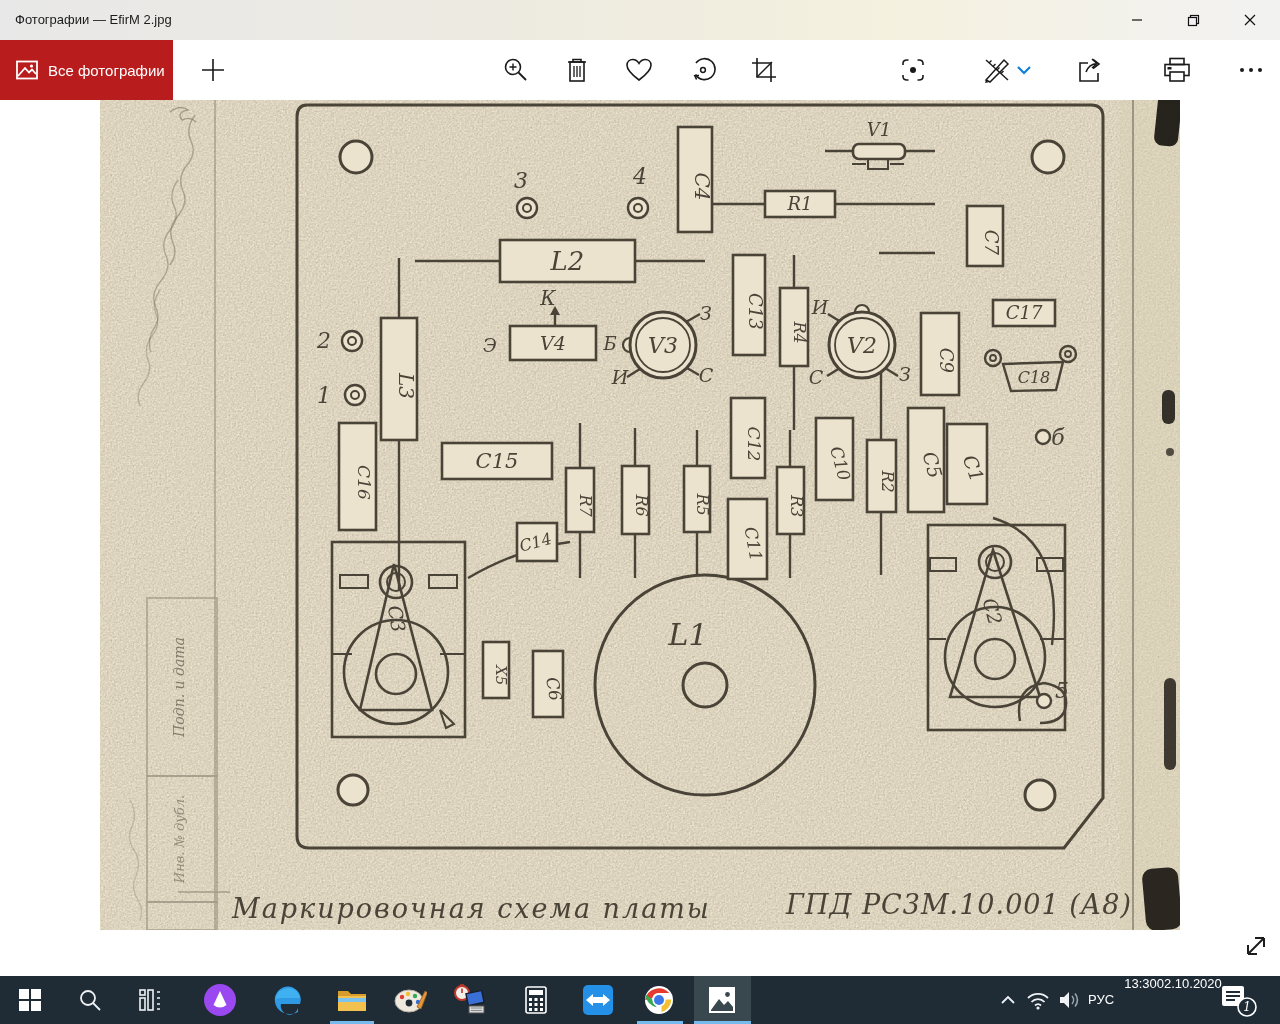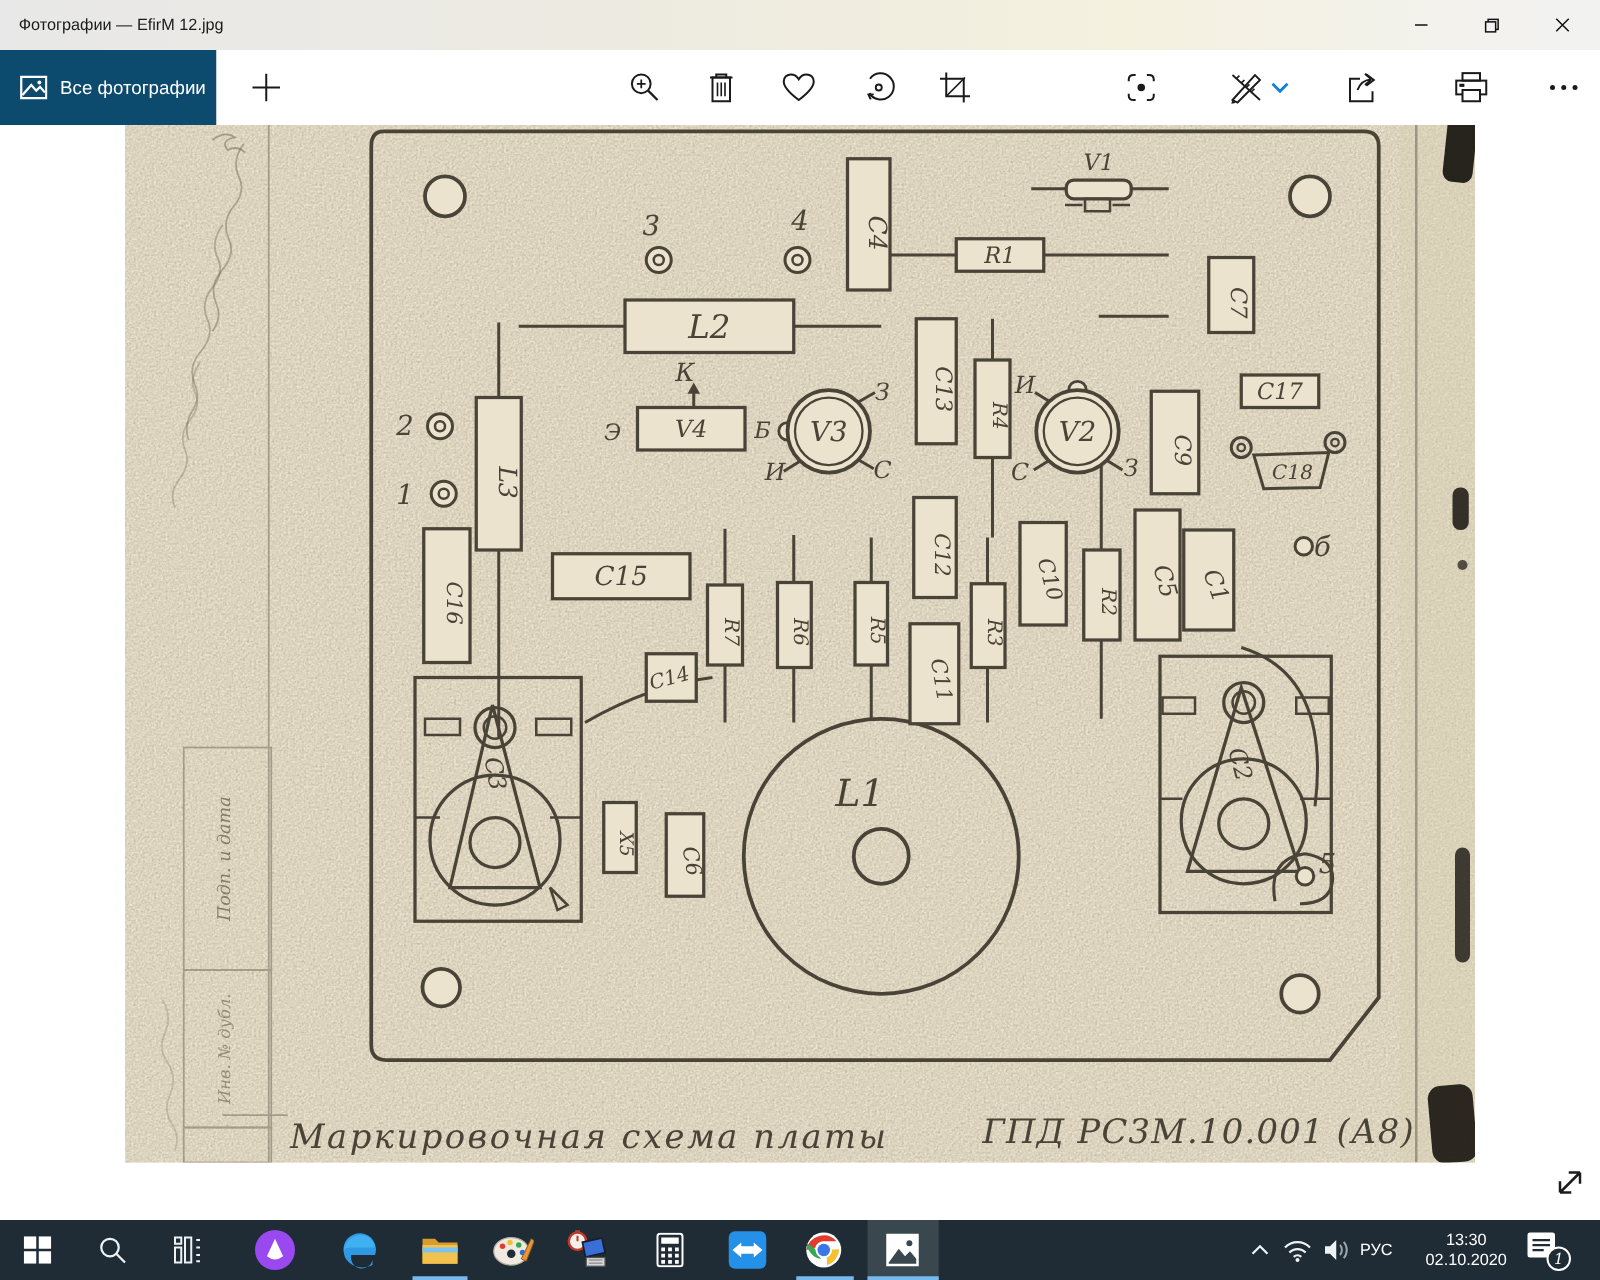--- a/index.html
+++ b/index.html
@@ -4,44 +4,44 @@
 <style>
   html,body{margin:0;padding:0;width:1280px;height:1024px;overflow:hidden;
     font-family:"Liberation Sans",sans-serif;background:#fff;}
   .titlebar{position:absolute;left:0;top:0;width:1280px;height:40px;
     background:linear-gradient(90deg,#e8e8e8 0%,#eeebe0 45%,#f4f1df 70%,#f2f2f2 100%);}
   .title-text{position:absolute;left:15px;top:0;height:40px;line-height:40px;
     font-size:13px;color:#1b1b1b;}
   .winbtn{position:absolute;top:0;width:46px;height:40px;display:flex;
     align-items:center;justify-content:center;cursor:default;}
   .toolbar{position:absolute;left:0;top:40px;width:1280px;height:60px;background:#ffffff;}
-  .allphotos{position:absolute;left:0;top:0;width:173px;height:60px;background:#0c4a6e;
+  .allphotos{position:absolute;left:0;top:0;width:173px;height:60px;background:#b91c1c;
     color:#fff;display:flex;align-items:center;gap:10px;padding-left:16px;box-sizing:border-box;
     font-size:15px;}
   .tbtn{position:absolute;top:0;width:48px;height:60px;display:flex;align-items:center;
     justify-content:center;}
   .content{position:absolute;left:0;top:100px;width:1280px;height:876px;background:#ffffff;}
   .scan{position:absolute;left:100px;top:0;width:1080px;height:830px;background:#ece3ce;}
   .fsbtn{position:absolute;left:1238px;top:828px;width:36px;height:36px;display:flex;
     align-items:center;justify-content:center;}
   .taskbar{position:absolute;left:0;top:976px;width:1280px;height:48px;background:#1f2b35;}
   .tb-ic{position:absolute;top:0;width:48px;height:48px;display:flex;align-items:center;
     justify-content:center;}
   .indicator{position:absolute;top:45px;height:3px;background:#76b9ed;}
   .photos-active{position:absolute;left:694px;top:0;width:57px;height:48px;background:#39474f;}
   .tray-text{position:absolute;color:#ffffff;font-size:13px;}
   .clock{position:absolute;left:1128px;top:0;width:90px;height:48px;color:#fff;font-size:13px;
-    text-align:center;display:flex;flex-direction:column;justify-content:center;line-height:16px;}
+    text-align:center;display:flex;flex-direction:row;justify-content:center;line-height:16px;}
   svg text{font-family:"DejaVu Serif",serif;font-style:italic;}
 </style>
 </head>
 <body>
 
 <div class="titlebar">
-  <div class="title-text">Фотографии — EfirM 12.jpg</div>
+  <div class="title-text">Фотографии — EfirM 2.jpg</div>
   <div class="winbtn" style="left:1114px">
     <svg width="12" height="12">
         <line x1="1" y1="6" x2="11" y2="6" stroke="#111" stroke-width="1.2"></line>
       </svg>
   </div>
   <div class="winbtn" style="left:1170px">
     <svg width="13" height="13">
       <rect x="3.5" y="1.5" width="8" height="8" fill="none" stroke="#111" stroke-width="1.2"></rect>
       <rect x="1.5" y="3.5" width="8" height="8" fill="#f2f2f2" stroke="#111" stroke-width="1.2"></rect>
     </svg>

